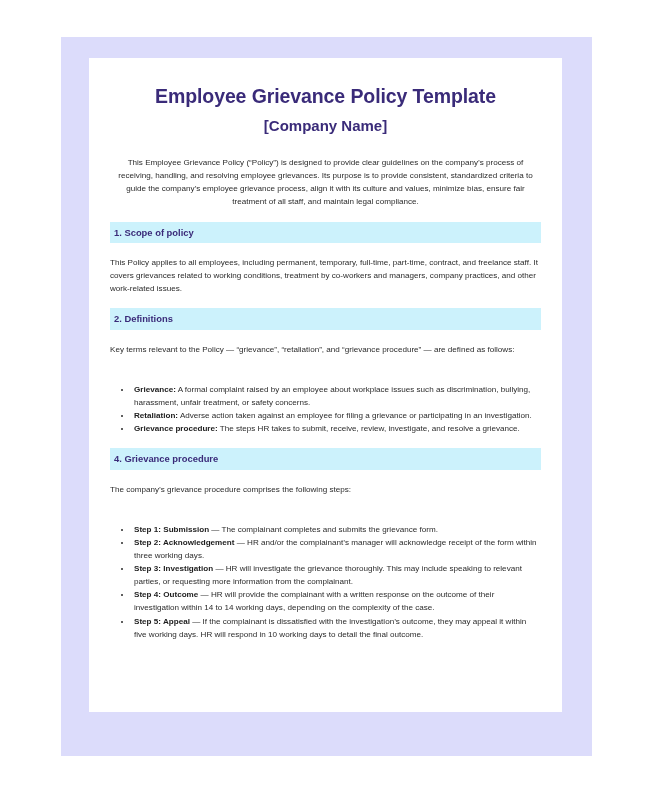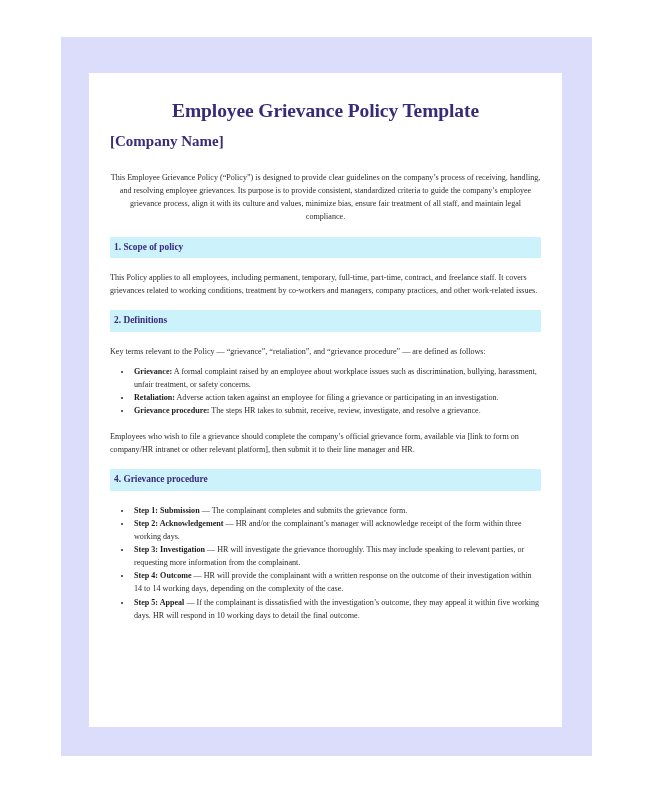--- a/index.html
+++ b/index.html
@@ -25,40 +25,40 @@
     left: 61px;
     top: 37px;
     width: 531px;
     height: 719px;
     background: #dcdcfb;
   }
   
   .doc-page {
     position: absolute;
     left: 89px;
-    top: 73px;
+    top: 58px;
     width: 473px;
     height: 654px;
     background: #ffffff;
     box-sizing: border-box;
     padding: 26px 21px 23px 21px;
     overflow: hidden;
-    font-family: Liberation Serif, serif;
   }
   .doc-title {
     margin: 0;
     text-align: center;
     font-size: 19.5px;
     font-weight: bold;
     color: #3a2b79;
     letter-spacing: -0.1px;
     line-height: 1.25;
   }
   .doc-subtitle {
     margin: 9px 0 0 0;
+    text-align: center;
     font-size: 15px;
     font-weight: bold;
     color: #3a2b79;
     line-height: 1.25;
   }
   .intro {
     margin: 20px 0 0 0;
     font-size: 8.1px;
     line-height: 1.62;
     color: #2b2b2b;
@@ -79,21 +79,21 @@
   .section-body {
     margin: 13px 0 0 0;
     font-size: 8.1px;
     line-height: 1.62;
     color: #2b2b2b;
   }
   .section-body p {
     margin: 0;
   }
   ul.bullets {
-    margin: 7px 0 0 0;
+    margin: 27px 0 0 0;
     padding-left: 22px;
     list-style-type: disc;
   }
   ul.bullets li {
     font-size: 8.1px;
     line-height: 1.62;
     color: #2b2b2b;
     margin: 0;
     padding-left: 2px;
   }
@@ -136,28 +136,26 @@
             <span class="lead">Retaliation:</span><span> Adverse action taken against an employee for filing a grievance or participating in an investigation.</span>
           </li>
           <li>
             <span class="lead">Grievance procedure:</span><span> The steps HR takes to submit, receive, review, investigate, and resolve a grievance.</span>
           </li>
         </ul>
       </div>
     </div>
 
     <div class="section">
-      <div class="section-body">
-        <p>Employees who wish to file a grievance should complete the company’s official grievance form, available via [link to form on company/HR intranet or other relevant platform], then submit it to their line manager and HR.</p>
-      </div>
     </div>
 
     <div class="section">
       <div class="section-heading">4. Grievance procedure</div>
       <div class="section-body">
+        <p>The company’s grievance procedure comprises the following steps:</p>
         <ul class="bullets">
           <li>
             <span class="lead">Step 1: Submission</span><span> — The complainant completes and submits the grievance form.</span>
           </li>
           <li>
             <span class="lead">Step 2: Acknowledgement</span><span> — HR and/or the complainant’s manager will acknowledge receipt of the form within three working days.</span>
           </li>
           <li>
             <span class="lead">Step 3: Investigation</span><span> — HR will investigate the grievance thoroughly. This may include speaking to relevant parties, or requesting more information from the complainant.</span>
           </li>

